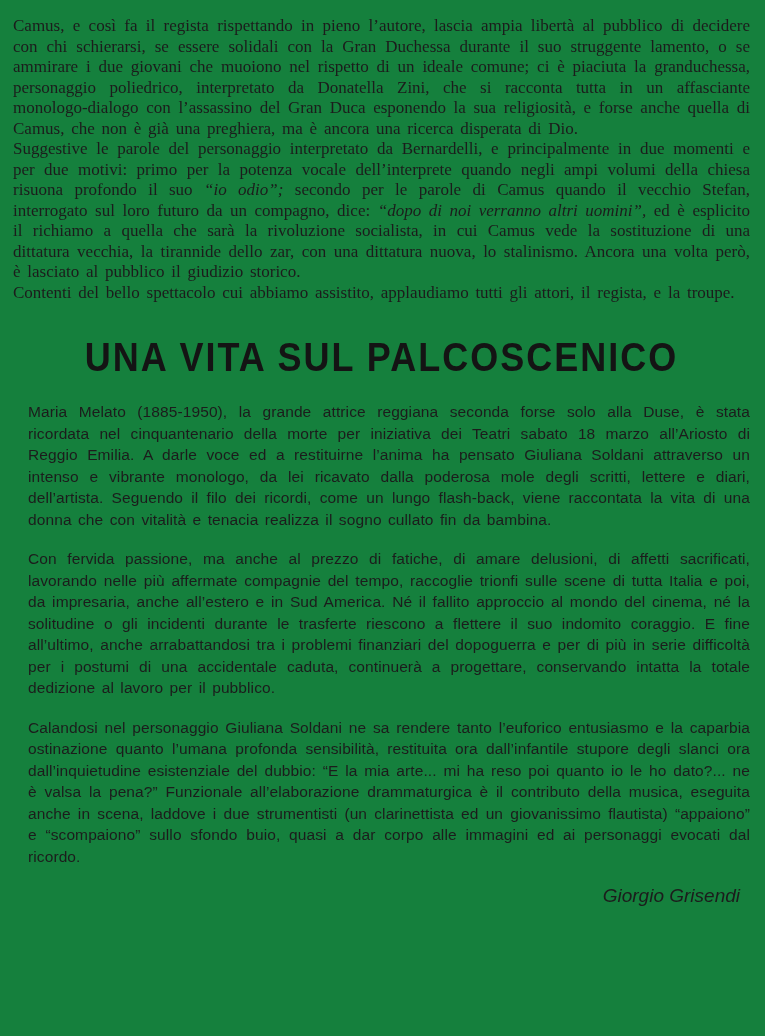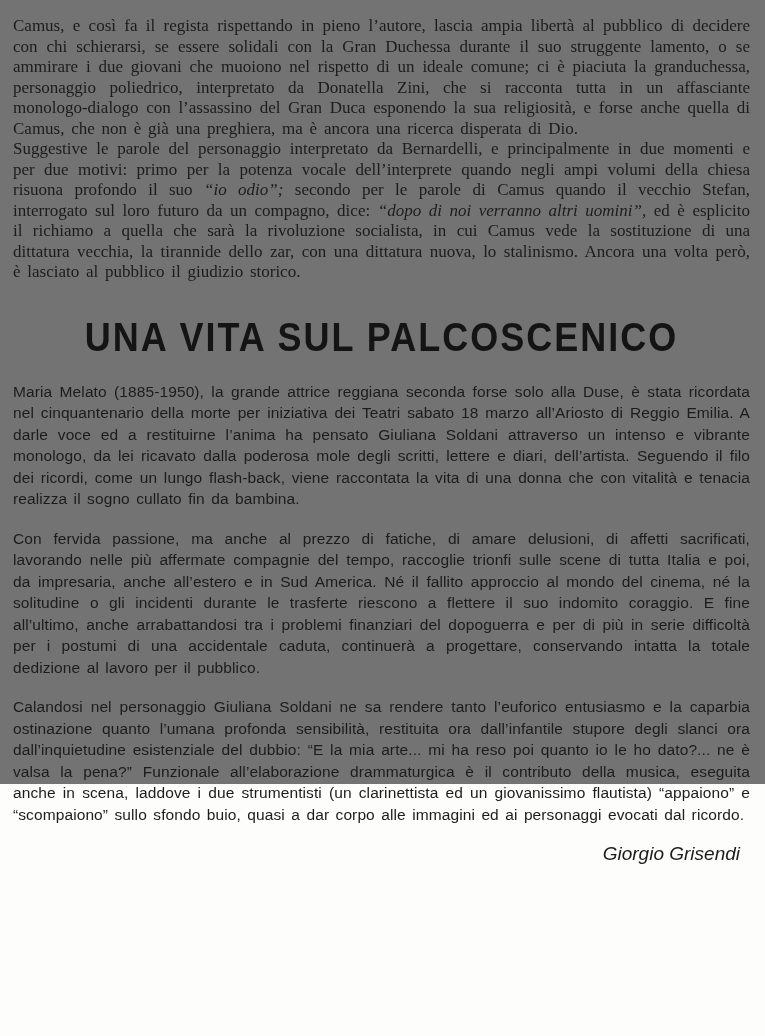--- a/index.html
+++ b/index.html
@@ -10,23 +10,23 @@
   body {
     width: 765px;
     height: 1036px;
     overflow: hidden;
     color: #1c1c1c;
     -webkit-font-smoothing: antialiased;
   }
   .page {
     box-sizing: border-box;
     width: 765px;
-    height: 784px;
+    height: 1036px;
     padding: 16px 15px 12px 13px;
-    background: #737373;
+    background: #15803d;
   }
   
   .serif-par {
     font-family: "Liberation Serif", "DejaVu Serif", serif;
     font-size: 17px;
     line-height: 20.5px;
     text-align: justify;
     margin: 0;
     word-spacing: 2.5px;
   }
@@ -51,37 +51,38 @@
     transform: scaleY(1.12);
     transform-origin: center;
     color: #141414;
   }
   
   .sans-par {
     font-family: "Liberation Sans", "DejaVu Sans", sans-serif;
     font-size: 15.5px;
     line-height: 21.5px;
     text-align: justify;
-    margin: 0 0 18px 0;
+    margin: 0 0 18px 15px;
     word-spacing: 2px;
     letter-spacing: 0.1px;
   }
   .sans-par:last-of-type { margin-bottom: 0; }
   .signature.bottom { margin-top: 0; }
 </style>
 </head>
 <body>
 
 <div class="page">
 
   <section>
     <p class="serif-par">Camus, e così fa il regista rispettando in pieno l’autore, lascia ampia libertà al pubblico di decidere con chi schierarsi, se essere solidali con la Gran Duchessa durante il suo struggente lamento, o se ammirare i due giovani che muoiono nel rispetto di un ideale comune; ci è piaciuta la granduchessa, personaggio poliedrico, interpretato da Donatella Zini, che si racconta tutta in un affasciante monologo-dialogo con l’assassino del Gran Duca esponendo la sua religiosità, e forse anche quella di Camus, che non è già una preghiera, ma è ancora una ricerca disperata di Dio.</p>
 
     <p class="serif-par gap-above"><span>Suggestive le parole del personaggio interpretato da Bernardelli, e principalmente in due momenti e per due motivi: primo per la potenza vocale dell’interprete quando negli ampi volumi della chiesa risuona profondo il suo </span><span class="quote-italic">“io odio”;</span><span> secondo per le parole di Camus quando il vecchio Stefan, interrogato sul loro futuro da un compagno, dice: </span><span class="quote-italic">“dopo di noi verranno altri uomini”,</span><span> ed è esplicito il richiamo a quella che sarà la rivoluzione socialista, in cui Camus vede la sostituzione di una dittatura vecchia, la tirannide dello zar, con una dittatura nuova, lo stalinismo. Ancora una volta però, è lasciato al pubblico il giudizio storico.</span></p>
 
+    <p class="serif-par">Contenti del bello spettacolo cui abbiamo assistito, applaudiamo tutti gli attori, il regista, e la troupe.</p>
 
   </section>
 
   <h1 class="article-title">UNA VITA SUL PALCOSCENICO</h1>
 
   <section>
     <p class="sans-par">Maria Melato (1885-1950), la grande attrice reggiana seconda forse solo alla Duse, è stata ricordata nel cinquantenario della morte per iniziativa dei Teatri sabato 18 marzo all’Ariosto di Reggio Emilia. A darle voce ed a restituirne l’anima ha pensato Giuliana Soldani attraverso un intenso e vibrante monologo, da lei ricavato dalla poderosa mole degli scritti, lettere e diari, dell’artista. Seguendo il filo dei ricordi, come un lungo flash-back, viene raccontata la vita di una donna che con vitalità e tenacia realizza il sogno cullato fin da bambina.</p>
 
     <p class="sans-par">Con fervida passione, ma anche al prezzo di fatiche, di amare delusioni, di affetti sacrificati, lavorando nelle più affermate compagnie del tempo, raccoglie trionfi sulle scene di tutta Italia e poi, da impresaria, anche all’estero e in Sud America. Né il fallito approccio al mondo del cinema, né la solitudine o gli incidenti durante le trasferte riescono a flettere il suo indomito coraggio. E fine all’ultimo, anche arrabattandosi tra i problemi finanziari del dopoguerra e per di più in serie difficoltà per i postumi di una accidentale caduta, continuerà a progettare, conservando intatta la totale dedizione al lavoro per il pubblico.</p>
 

